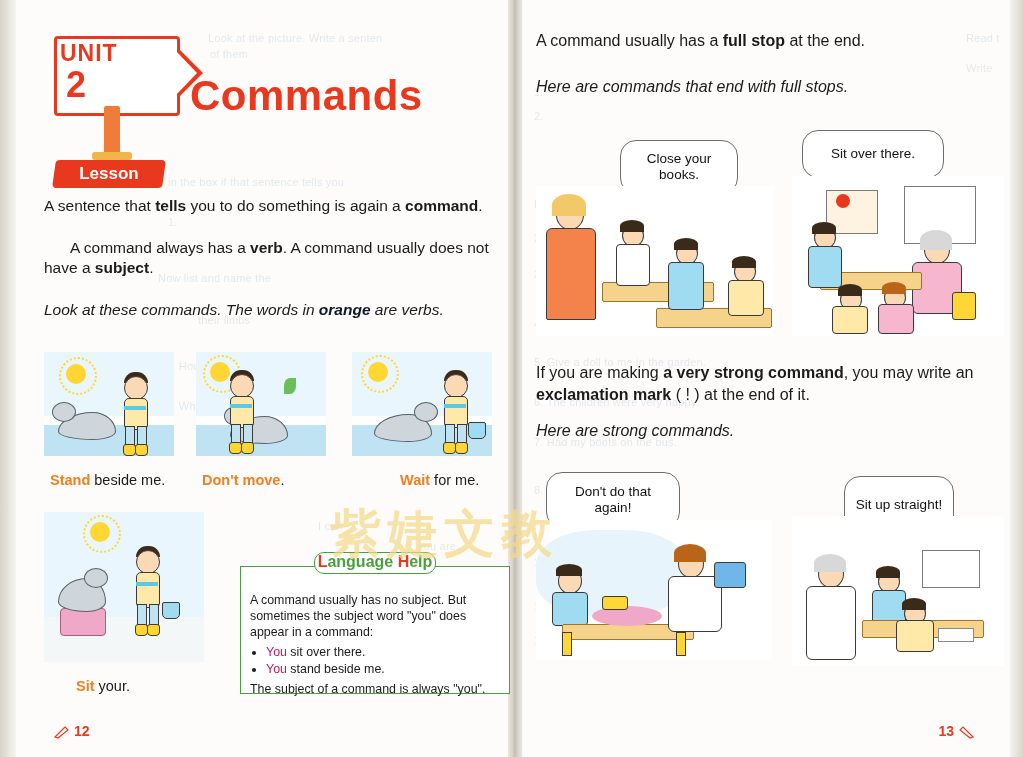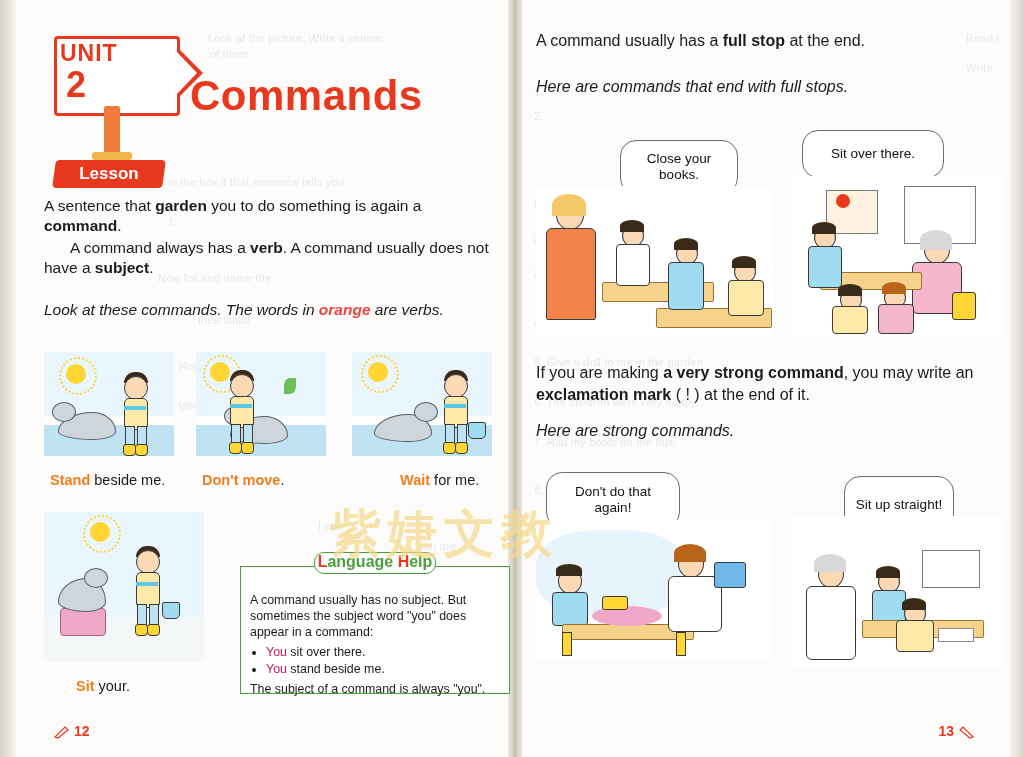--- a/index.html
+++ b/index.html
@@ -75,21 +75,21 @@
     background:#e8391f;border-radius:4px;transform:skewX(-8deg);
   }
   .lesson-tab span{
     display:block;transform:skewX(8deg);color:#fff;font-weight:bold;font-size:17px;
     text-align:center;line-height:28px;
   }
 
   .ltext{position:absolute;color:#1b1b1b;font-size:15.5px;line-height:20px;}
   .b{font-weight:bold;}
   .i{font-style:italic;}
-  .orange{color:#ef4444;font-weight:bold;font-style:italic;}
+  .orange{color:#0f172a;font-weight:bold;font-style:italic;}
 
   
   .ill{position:absolute;background:#fff;}
   .sky{position:absolute;left:0;top:0;right:0;height:62%;background:#eaf6fd;}
   .ground{position:absolute;left:0;bottom:0;right:0;height:38%;background:#f4f7f8;}
   .sea{position:absolute;left:0;bottom:0;right:0;height:30%;background:#bfe3f2;}
   .sun{position:absolute;width:20px;height:20px;border-radius:50%;background:#ffd633;}
   .sun:before{content:"";position:absolute;left:-7px;top:-7px;width:34px;height:34px;
     border-radius:50%;border:2px dotted #ffd633;}
   .cap{position:absolute;font-size:14.5px;color:#1b1b1b;}
@@ -189,21 +189,21 @@
       <div class="post-foot"></div>
     </div>
 
     <h1 class="title">Commands</h1>
 
     <div class="lesson-tab">
       <span>Lesson</span>
     </div>
 
     <div class="ltext" style="left:26px;top:196px;width:450px;">
-      <span>A sentence that </span><span class="b">garden</span><span> you to do something is again a </span><span class="b">command</span><span>.</span>
+      <span>A sentence that </span><span class="b">tells</span><span> you to do something is again a </span><span class="b">command</span><span>.</span>
     </div>
 
     <div class="ltext" style="left:26px;top:238px;width:450px;text-indent:26px;">
       <span>A command always has a </span><span class="b">verb</span><span>. A command usually does not have a </span><span class="b">subject</span><span>.</span>
     </div>
 
     <div class="ltext i" style="left:26px;top:300px;width:460px;">
       Look at these commands. The words in <span class="orange">orange</span> are verbs.
     </div>
 

